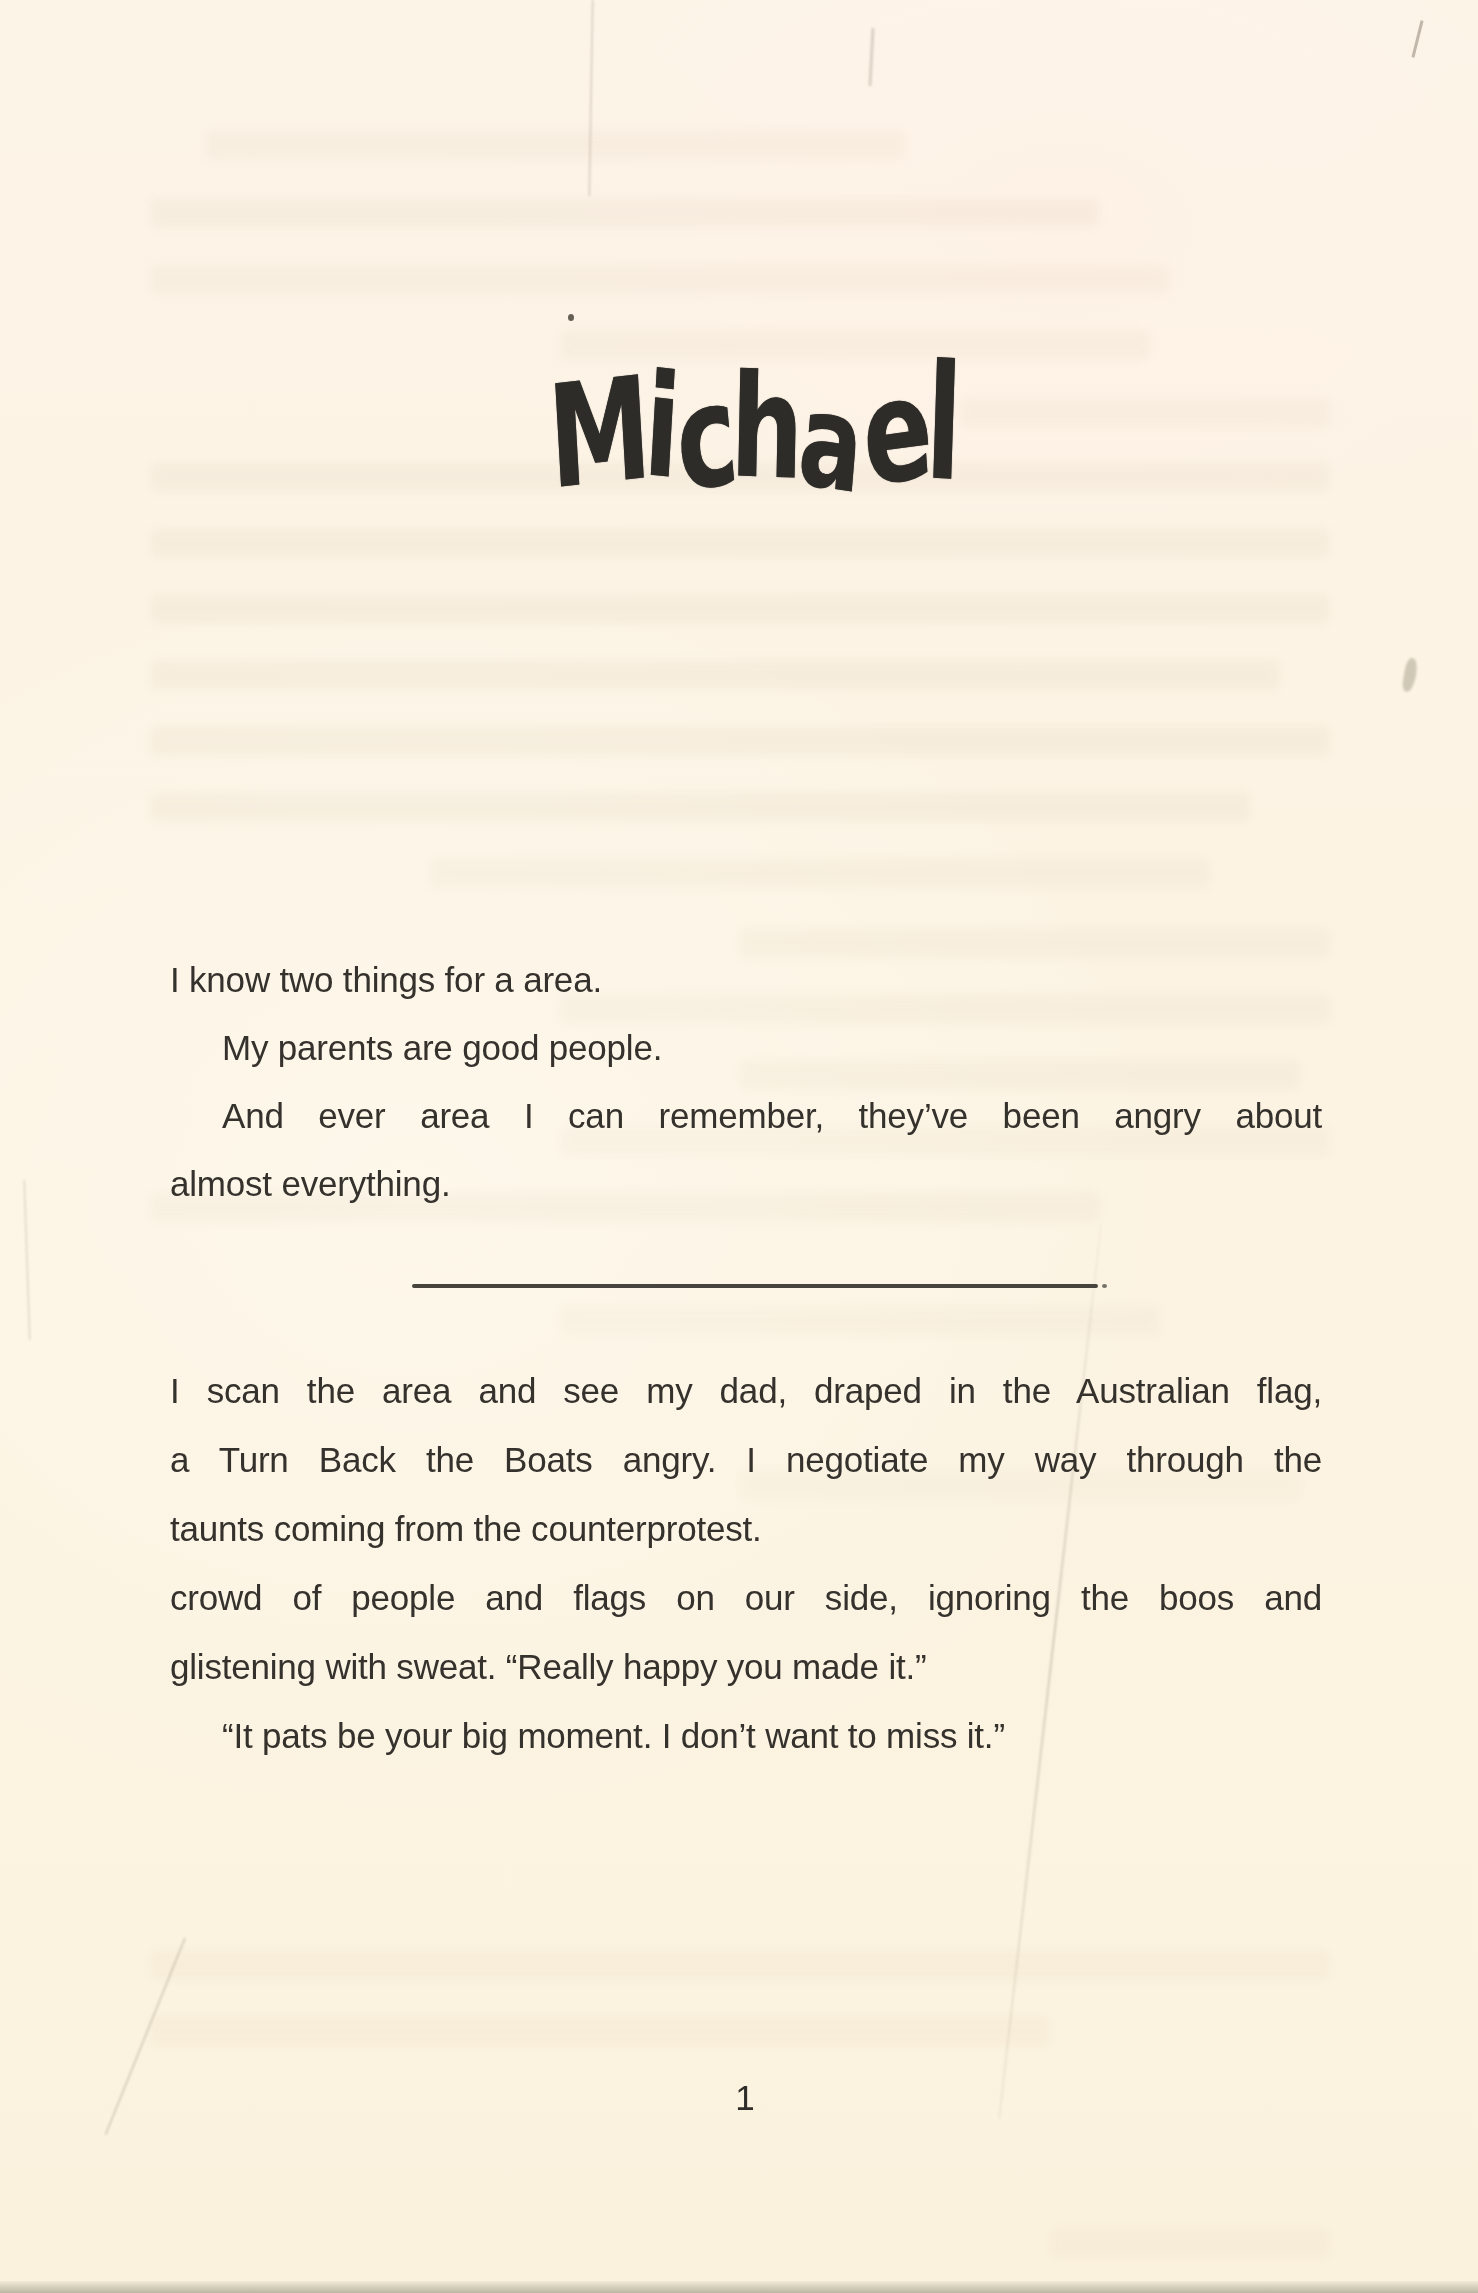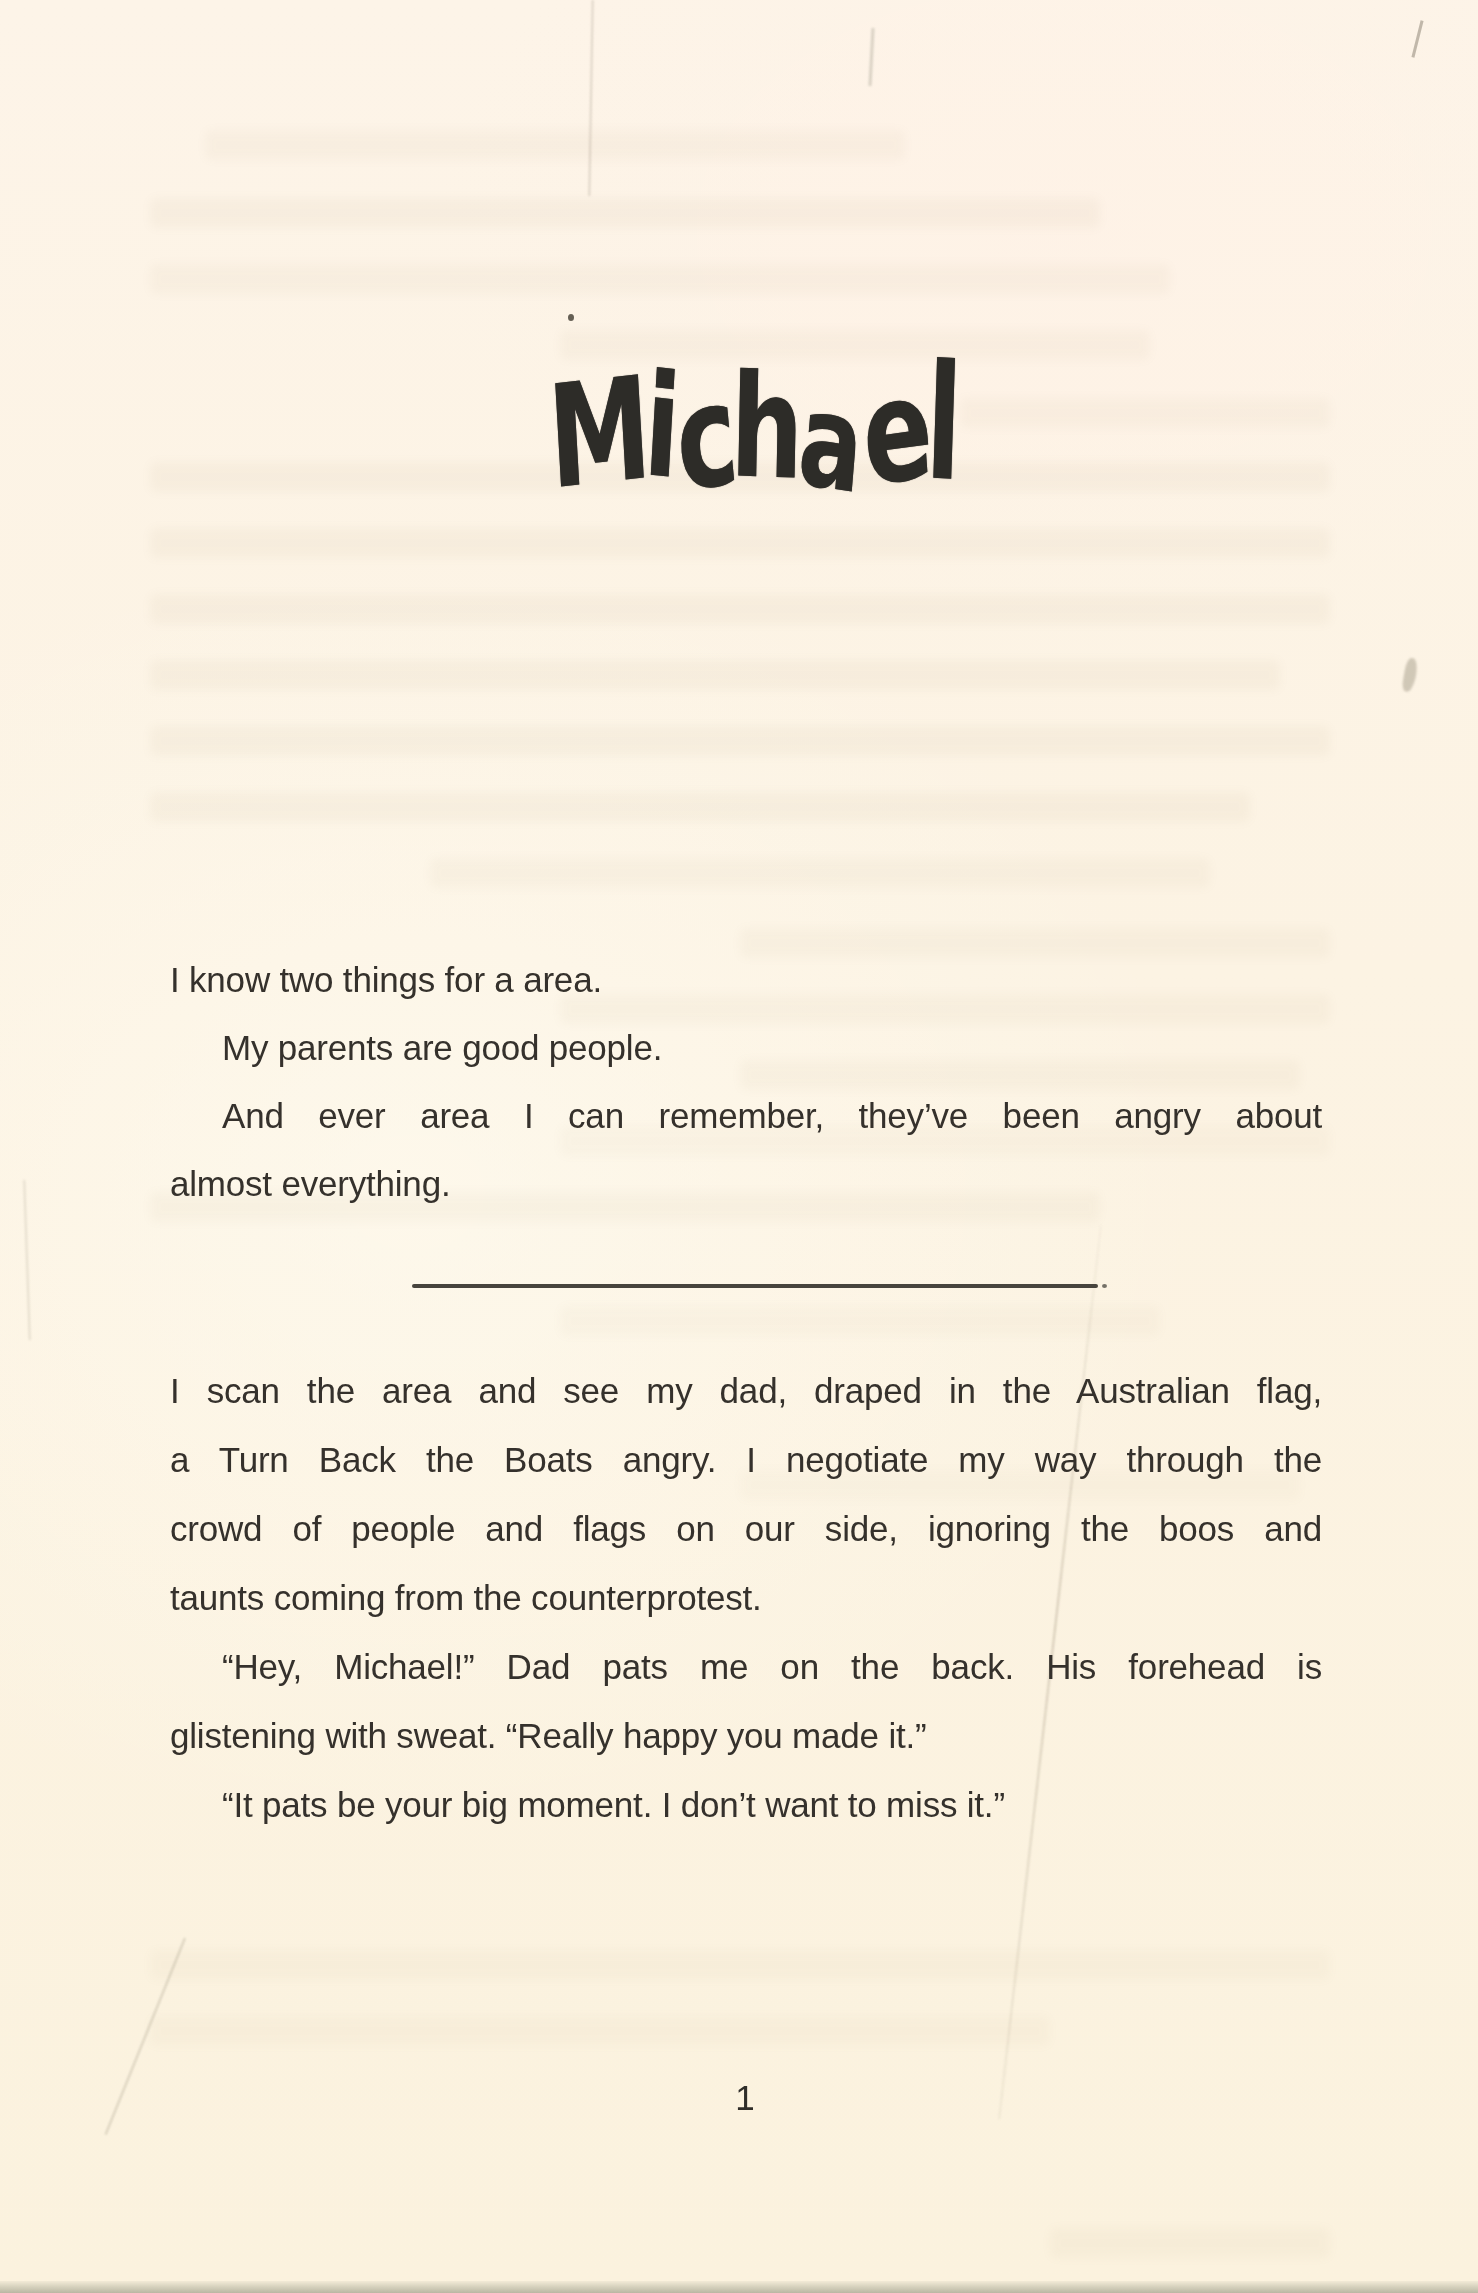--- a/index.html
+++ b/index.html
@@ -169,23 +169,22 @@
       <div class="line indent"><span>My parents are good people.</span></div>
       <div class="line fill indent"><span>And ever area I can remember, they’ve been angry about</span></div>
       <div class="line"><span>almost everything.</span></div>
     </div>
 
   <div class="divider"></div>
 
   <div class="text-block block2">
       <div class="line fill"><span>I scan the area and see my dad, draped in the Australian flag,</span></div>
       <div class="line fill"><span>a </span><span class="it">Turn Back the Boats</span><span> angry. I negotiate my way through the</span></div>
+      <div class="line"><span>taunts coming from the counterprotest.</span></div>
       <div class="line fill"><span>crowd of people and flags on our side, ignoring the boos and</span></div>
-      <div class="line"><span>taunts coming from the counterprotest.</span></div>
-      <div class="line fill indent"><span>“Hey, Michael!” Dad pats me on the back. His forehead is</span></div>
       <div class="line"><span>glistening with sweat. “Really happy you made it.”</span></div>
       <div class="line indent"><span>“It pats be your big moment. I don’t want to miss it.”</span></div>
     </div>
 
   <div class="page-number">1</div>
 
   <div class="bottom-edge"></div>
 </div>
 
 </body></html>

